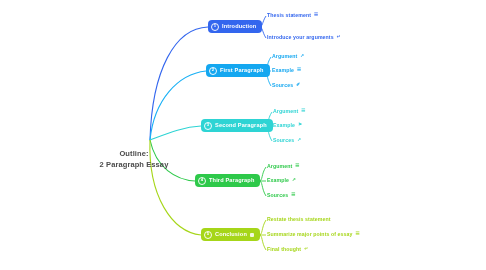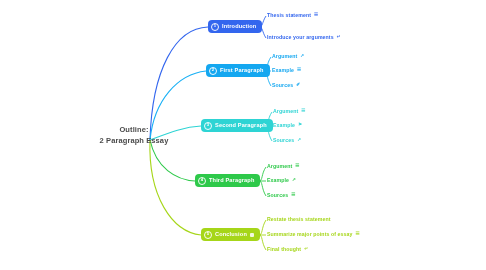--- a/index.html
+++ b/index.html
@@ -29,20 +29,21 @@
   }
   .root-node {
     position: absolute;
     text-align: center;
     color: #4a4a4a;
     font-size: 7.5px;
     font-weight: bold;
     line-height: 1.45;
     letter-spacing: 0.1px;
     white-space: nowrap;
+    margin-top: 24px;
   }
   .root-line { display: block; }
 
   .branch-node {
     position: absolute;
     display: flex;
     align-items: center;
     gap: 3px;
     border-radius: 4px;
     padding: 2px 6px 2px 3px;

